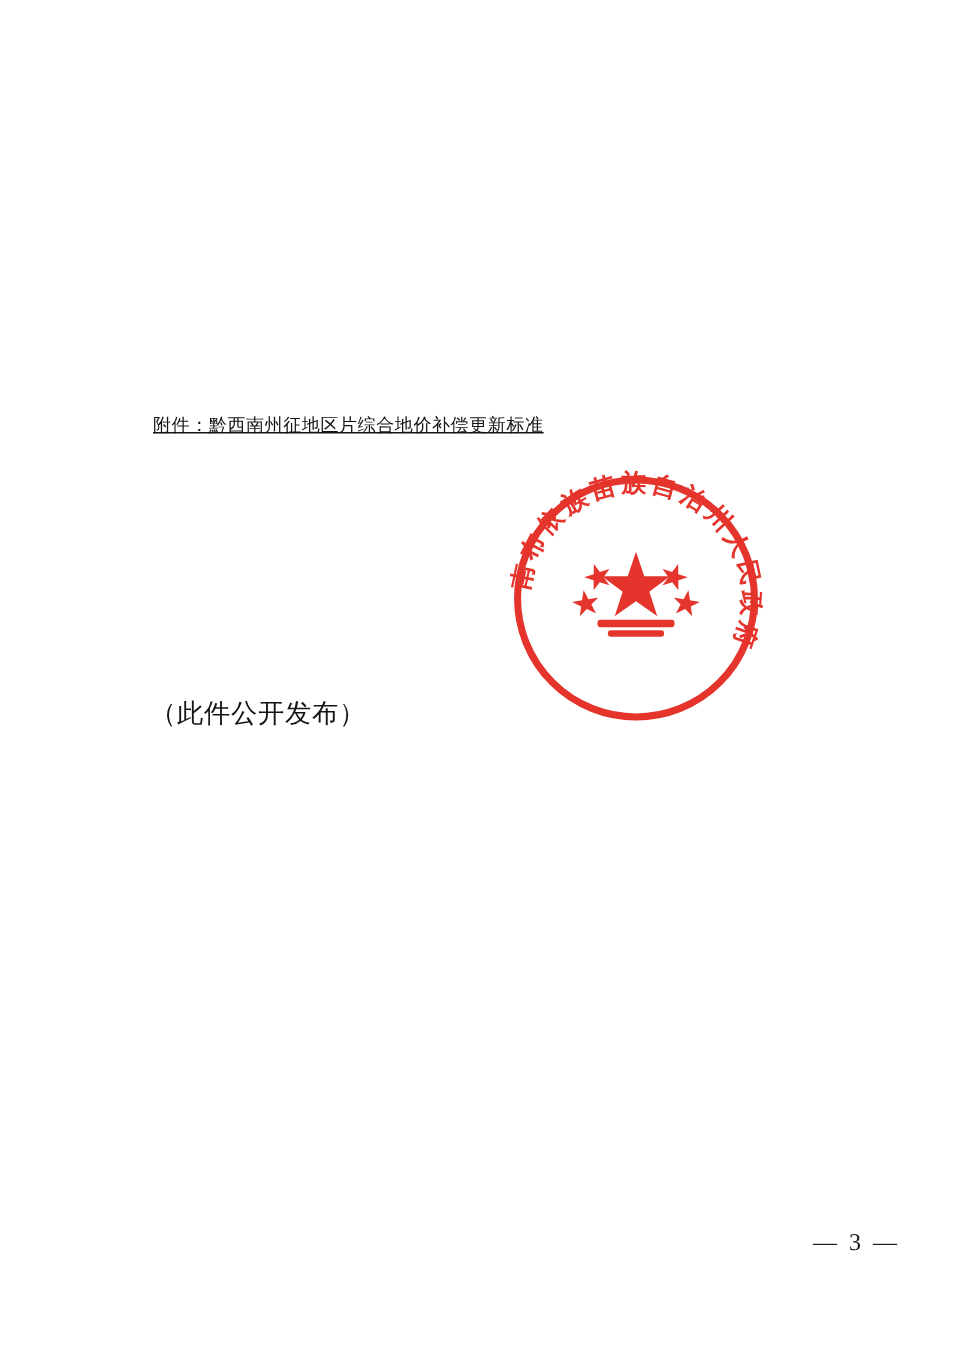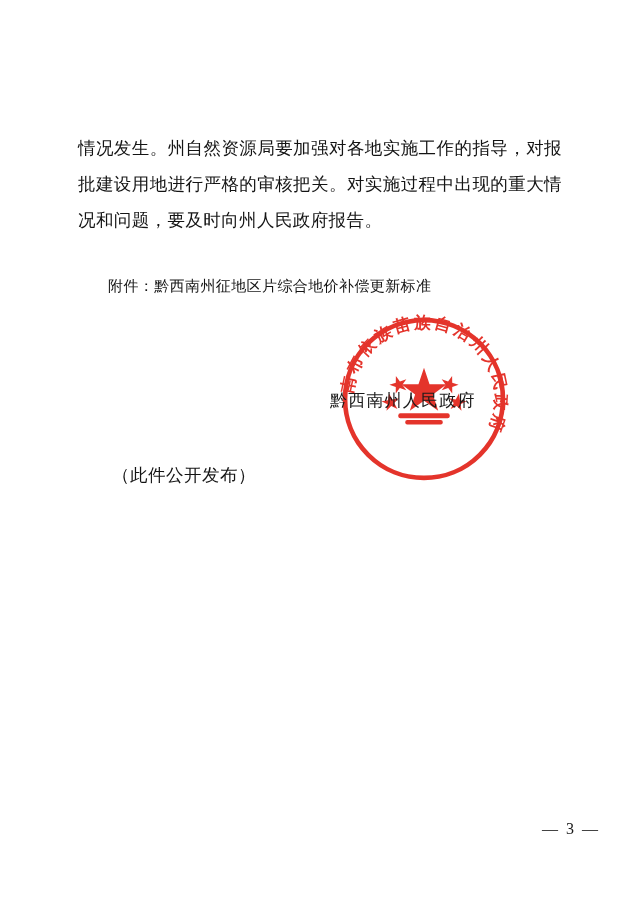--- a/index.html
+++ b/index.html
@@ -34,45 +34,46 @@
     letter-spacing: 0.4px;
     text-align: justify;
     text-justify: inter-ideograph;
   }
 
   .attachment {
     position: absolute;
     left: 78px;
     top: 255px;
     width: 484px;
-    font-size: 15px;
+    font-size: 12px;
     line-height: 32px;
     letter-spacing: 0.4px;
     text-indent: 2em;
+    text-decoration: underline;
   }
 
   .signature-block {
     position: absolute;
     left: 330px;
     top: 386px;
     width: 200px;
     text-align: left;
     font-size: 17px;
     line-height: 30px;
     letter-spacing: 1.2px;
     color: #1a1a1a;
     z-index: 3;
   }
   .signature-block .sig-date {
     letter-spacing: 2px;
   }
 
   .public-note {
     position: absolute;
-    left: 112px;
+    left: 100px;
     top: 445px;
     font-size: 17.5px;
     letter-spacing: 0.5px;
   }
 
   
   .seal {
     position: absolute;
     left: 330px;
     top: 305px;
@@ -91,21 +92,20 @@
     font-size: 16px;
     letter-spacing: 2px;
     color: #1a1a1a;
   }
 </style>
 </head>
 <body>
 
 <div class="page">
 
-  <p class="body-text">情况发生。州自然资源局要加强对各地实施工作的指导，对报批建设用地进行严格的审核把关。对实施过程中出现的重大情况和问题，要及时向州人民政府报告。</p>
 
   <p class="attachment">附件：黔西南州征地区片综合地价补偿更新标准</p>
 
   <div class="seal">
     <svg viewBox="0 0 200 200" width="188" height="188" aria-hidden="true">
       <defs>
         <path id="sealArc" d="M 100,100 m -76,0 a 76,76 0 1,1 152,0 a 76,76 0 1,1 -152,0"></path>
       </defs>
       <circle cx="100" cy="100" r="84" fill="none" stroke="#e2231a" stroke-width="5"></circle>
 
@@ -118,19 +118,18 @@
         <rect x="-26" y="22" width="52" height="5" rx="2"></rect>
         <rect x="-19" y="29" width="38" height="4.5" rx="2"></rect>
       </g>
       <text font-family="'Liberation Serif', serif" font-size="17.5" font-weight="bold" fill="#e2231a" letter-spacing="3.2">
         <textPath href="#sealArc" startOffset="25%" text-anchor="middle">黔西南布依族苗族自治州人民政府</textPath>
       </text>
     </svg>
   </div>
 
   <div class="signature-block">
-    <div class="sig-org">黔西南州人民政府</div>
   </div>
 
   <p class="public-note">（此件公开发布）</p>
 
   <div class="page-number">— 3 —</div>
 </div>
 
 </body></html>

